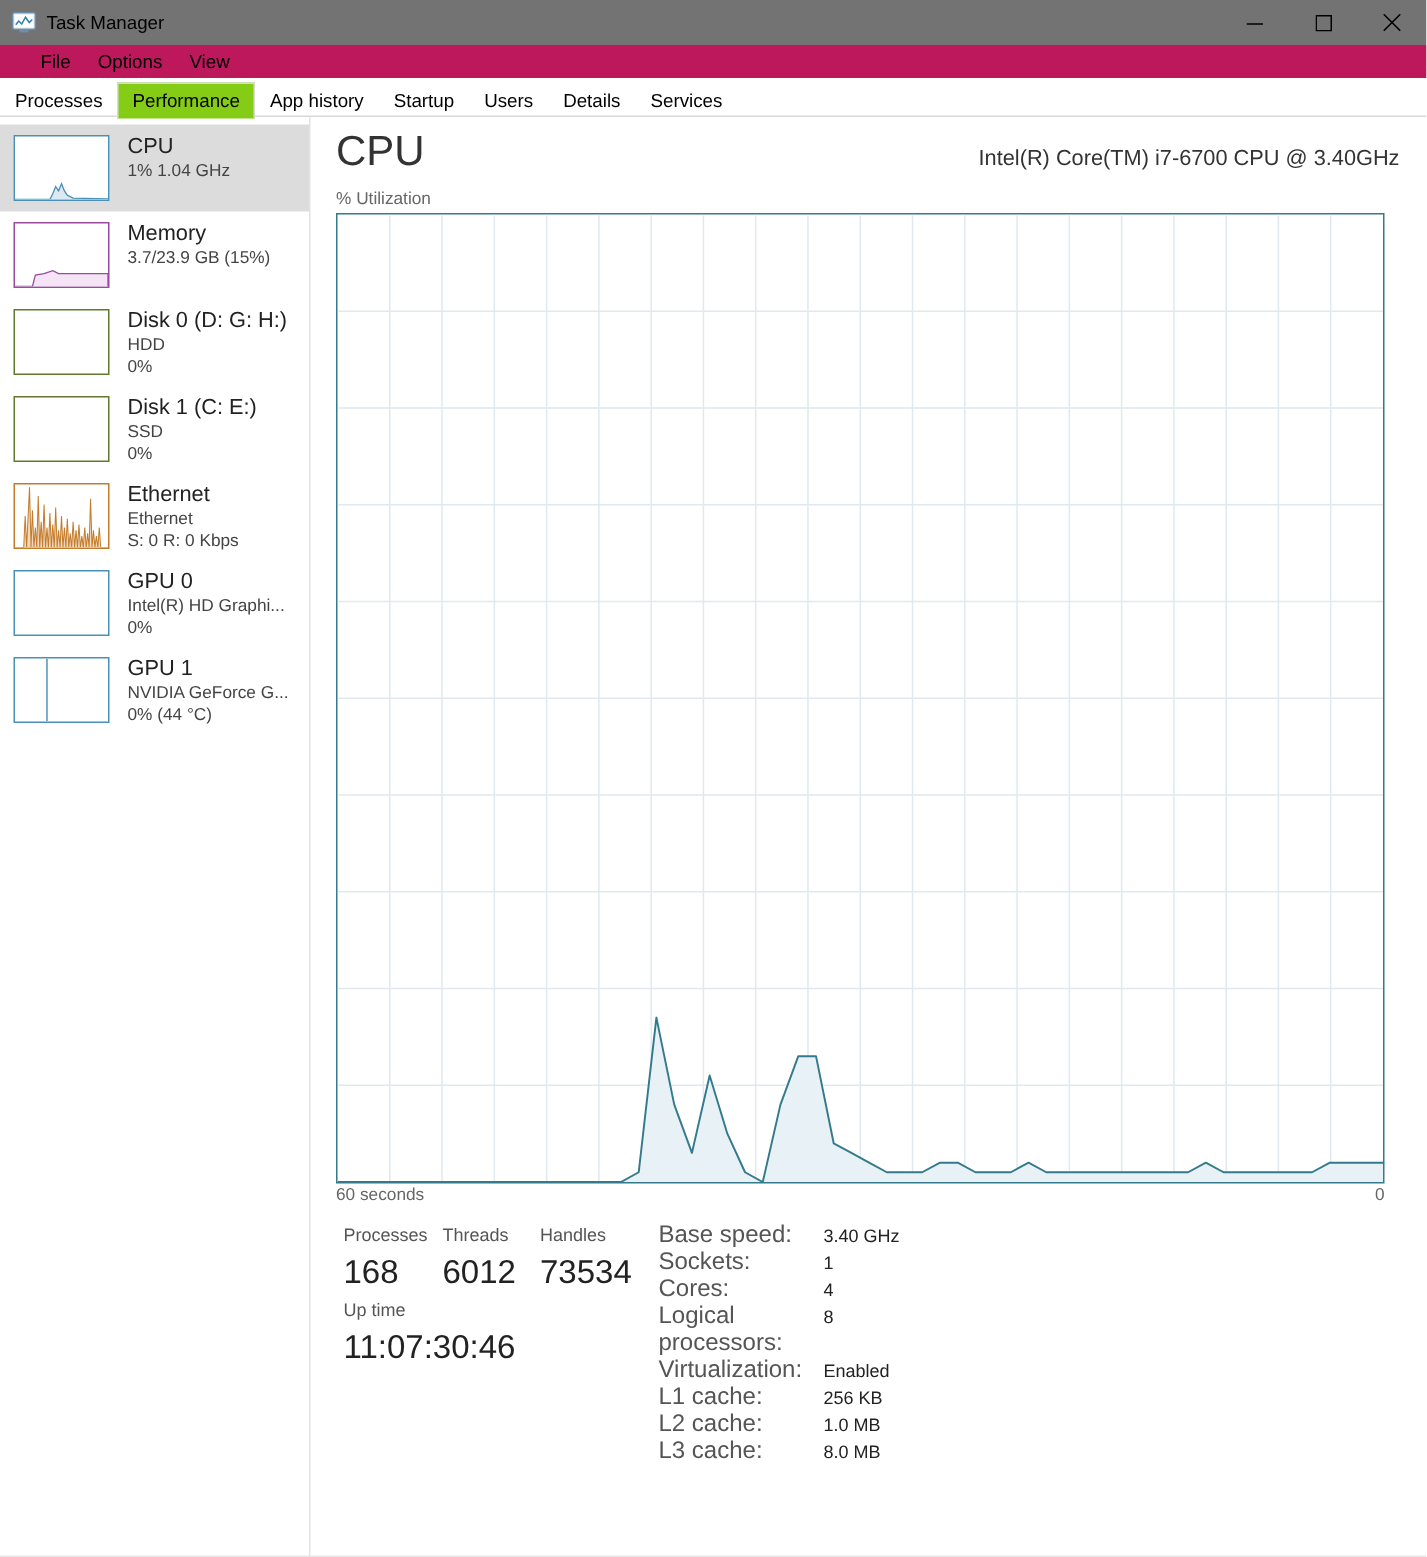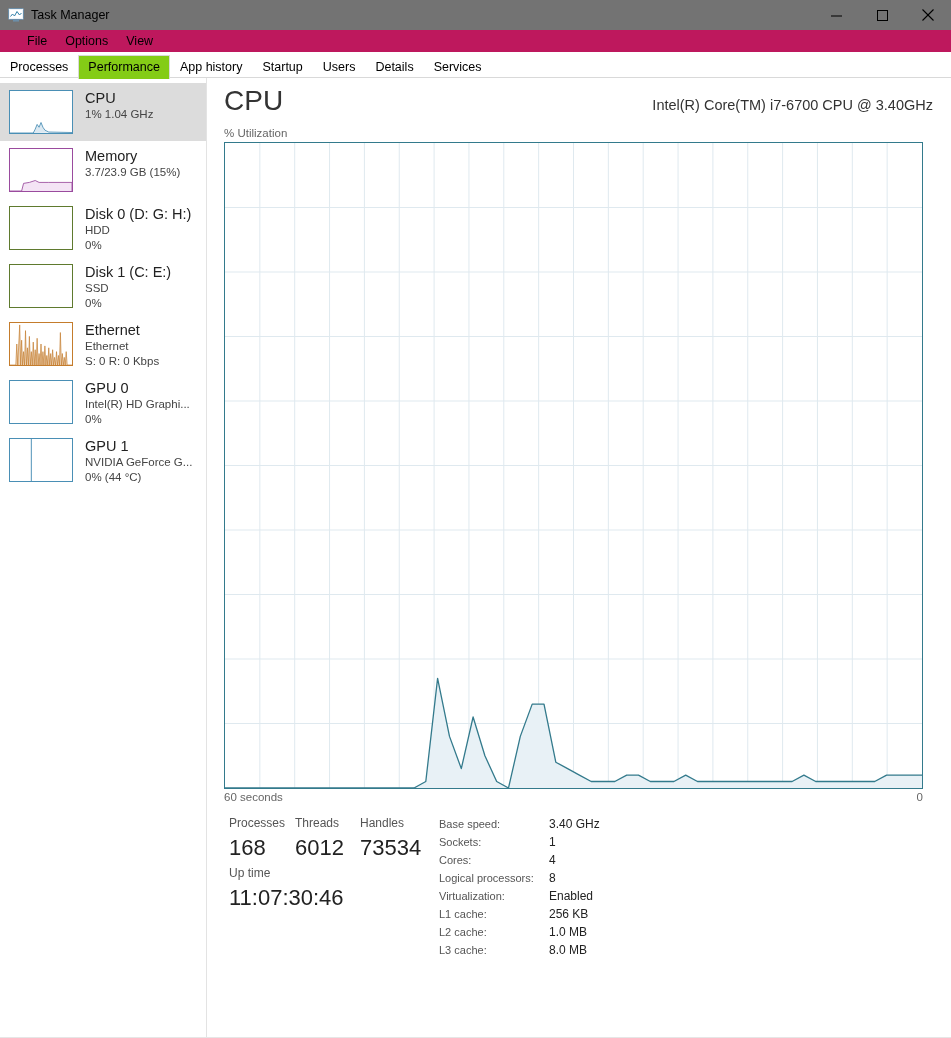--- a/index.html
+++ b/index.html
@@ -232,21 +232,21 @@
     flex: 1 1 auto;
     padding-top: 2px;
   }
   .info-row {
     display: flex;
     line-height: 18px;
   }
   .info-key {
     width: 110px;
     flex: 0 0 110px;
-    font-size: 11px;
+    font-size: 16px;
     color: #555;
   }
   .info-val {
     font-size: 12px;
     color: #222;
   }
 </style>
 </head>
 <body>
 

